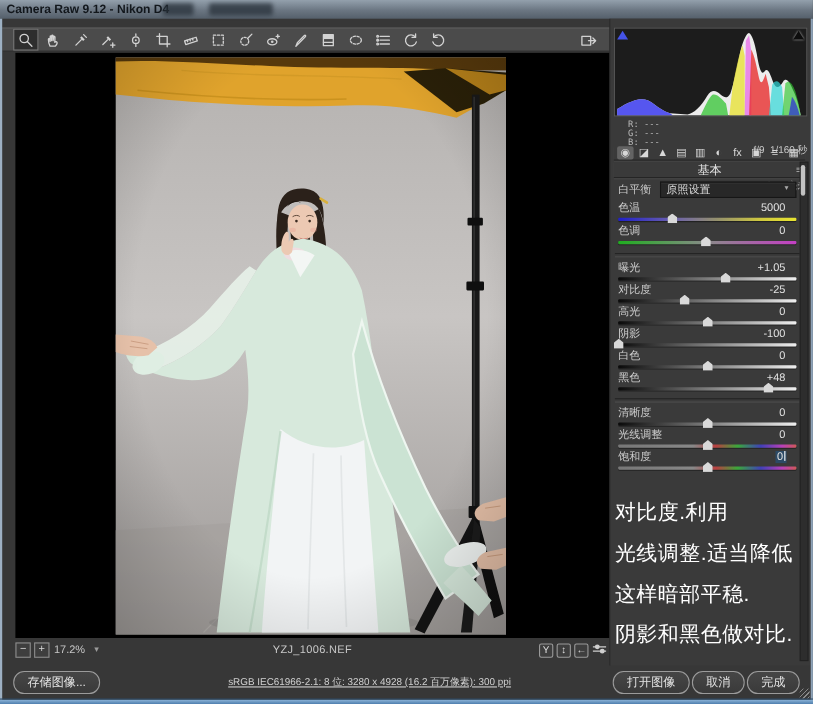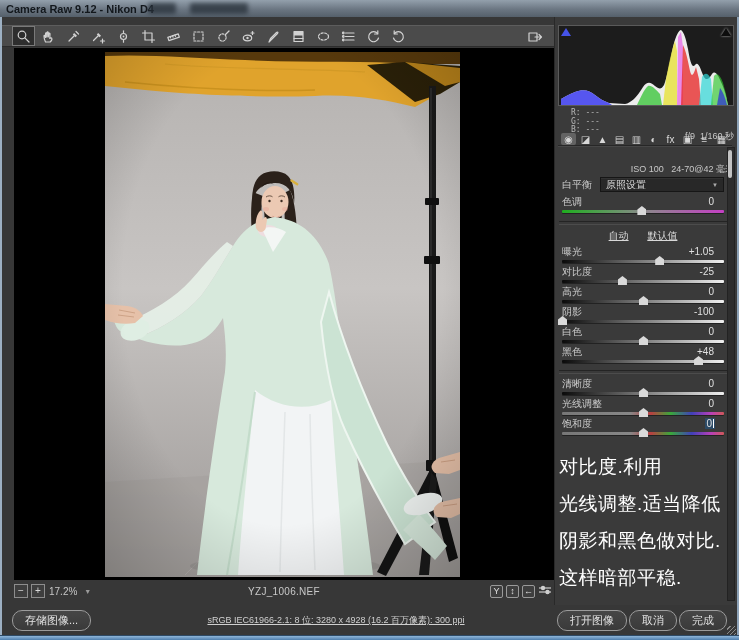--- a/index.html
+++ b/index.html
@@ -51,21 +51,21 @@
     font-family:"DejaVu Sans Mono",monospace;box-sizing:border-box;}
   .expcol{flex:1;text-align:right;font-size:9px;color:#c8c8c8;line-height:11px;padding-top:2px;white-space:pre;}
   .tabs{position:absolute;left:3px;top:116px;width:174px;height:13px;display:flex;justify-content:space-between;
     padding:0 3px;box-sizing:border-box;border-bottom:1px solid #272727;box-shadow:0 1px 0 #474747;}
   .tab{font-size:10px;color:#d8d8d8;line-height:13px;width:15px;text-align:center;font-style:normal;}
   .tab.sel{background:#636363;border-radius:2px;}
   .pheader{position:absolute;left:3px;top:130px;width:174px;height:14px;text-align:center;font-size:11px;
     color:#e3e3e3;border-bottom:1px solid #242424;box-shadow:0 1px 0 #4a4a4a;}
   .pheader .menu-icon{position:absolute;right:3px;top:2px;font-size:9px;color:#bdbdbd;line-height:10px;}
   .controls{position:absolute;left:7px;top:147px;width:162px;}
-  .wb-row{display:flex;align-items:flex-end;height:16px;margin-bottom:4px;margin-top:12px;}
+  .wb-row{display:flex;align-items:center;height:16px;margin-bottom:4px;}
   .wb-label{font-size:10px;color:#cccccc;}
   .wb-select{flex:1;margin-left:8px;height:15px;background:#282828;border:1px solid #161616;
     box-shadow:inset 0 1px 0 rgba(255,255,255,.05);display:flex;align-items:center;justify-content:space-between;
     padding:0 5px;font-size:10px;color:#dddddd;box-sizing:border-box;}
   .wb-chevron{font-size:6px;color:#aaaaaa;}
   .srow{height:21px;}
   .tone-rows .srow,.presence-rows .srow{height:20px;}
   .srow-top{display:flex;justify-content:space-between;font-size:10px;color:#cccccc;height:11px;line-height:11px;}
   .svalue{color:#e0e0e0;padding-right:10px;}
   .svalue.editing{background:#2c4a66;padding:0 1px;margin-right:9px;}
@@ -358,45 +358,54 @@
       <span class="tab">◪</span>
       <span class="tab">▲</span>
       <span class="tab">▤</span>
       <span class="tab">▥</span>
       <span class="tab">◐</span>
       <span class="tab">fx</span>
       <span class="tab">▣</span>
       <span class="tab">≡</span>
       <span class="tab">▦</span>
     </div>
+  <div class="pheader">
+    <span>基本</span>
+    <span class="menu-icon">≡</span>
+  </div>
   <div class="controls">
     <div class="wb-row">
       <span class="wb-label">白平衡</span>
       <span class="wb-select">
         <span>原照设置</span>
         <span class="wb-chevron">▼</span>
       </span>
     </div>
     <div class="wb-rows">
+  <div class="srow">
+    <div class="srow-top">
+      <span class="slabel">色温</span>
+      <span class="svalue">5000</span>
+    </div>
+    <div class="strack track-temp">
+      <span class="sthumb" style="left: 30%;"></span>
+    </div>
+  </div>
 
   <div class="srow">
     <div class="srow-top">
       <span class="slabel">色调</span>
       <span class="svalue">0</span>
     </div>
     <div class="strack track-tint">
       <span class="sthumb" style="left: 49%;"></span>
     </div>
   </div>
 </div>
     <div class="divider"></div>
-    <div class="autorow">
-      <span>自动</span>
-      <span>默认值</span>
-    </div>
     <div class="tone-rows">
   <div class="srow">
     <div class="srow-top">
       <span class="slabel">曝光</span>
       <span class="svalue">+1.05</span>
     </div>
     <div class="strack track-tone">
       <span class="sthumb" style="left: 60%;"></span>
     </div>
   </div>
@@ -480,22 +489,22 @@
     </div>
     <div class="strack track-sat">
       <span class="sthumb" style="left: 50%;"></span>
     </div>
   </div>
 </div>
   </div>
   <div class="annotation">
       <div class="ann-line">对比度.利用</div>
       <div class="ann-line">光线调整.适当降低</div>
+      <div class="ann-line">这样暗部平稳.</div>
       <div class="ann-line">阴影和黑色做对比.</div>
-      <div class="ann-line">这样暗部平稳.</div>
     </div>
   <div class="scrollbar">
     <span class="scroll-thumb"></span>
   </div>
 </div>
 
 <div class="footer">
   <span class="btn">存储图像...</span>
   <span class="workflow">sRGB IEC61966-2.1: 8 位: 3280 x 4928 (16.2 百万像素): 300 ppi</span>
   <span class="right-group">

